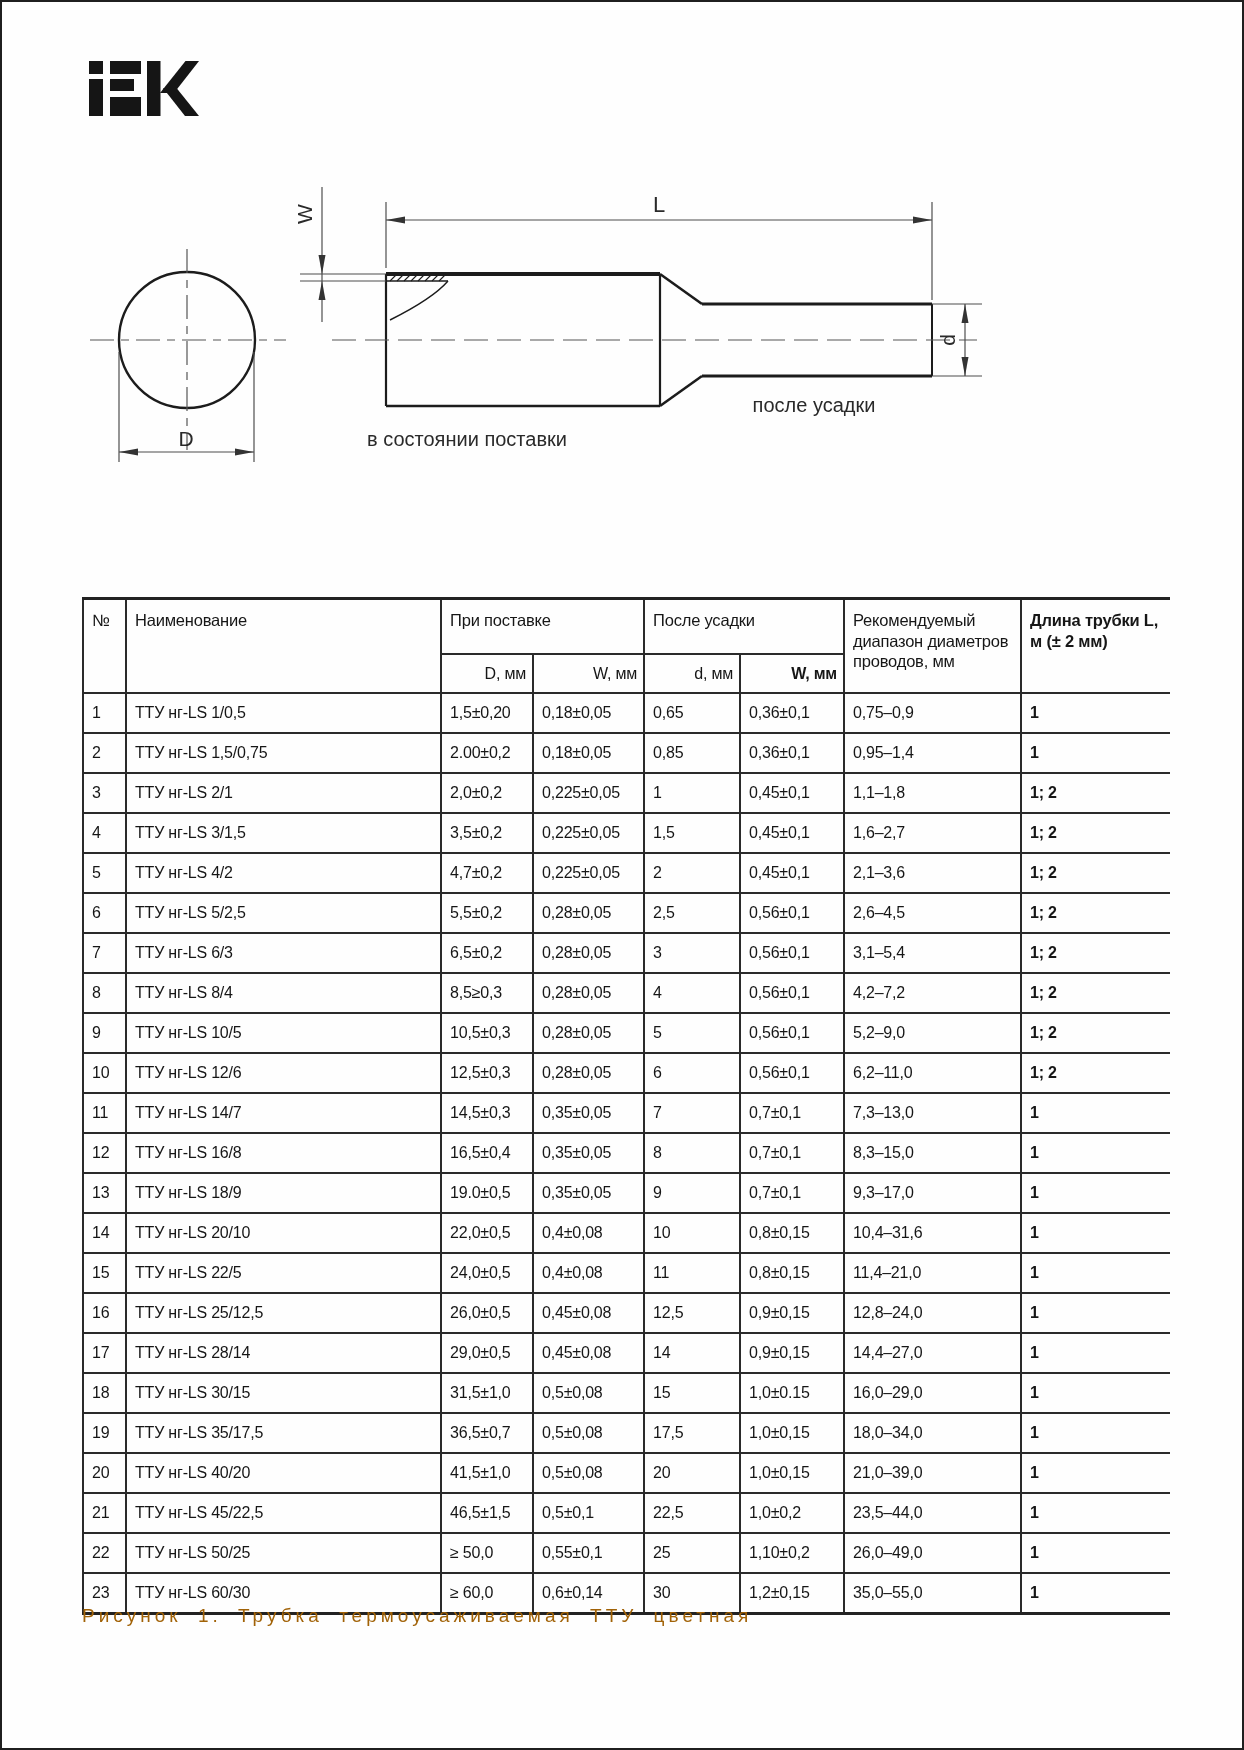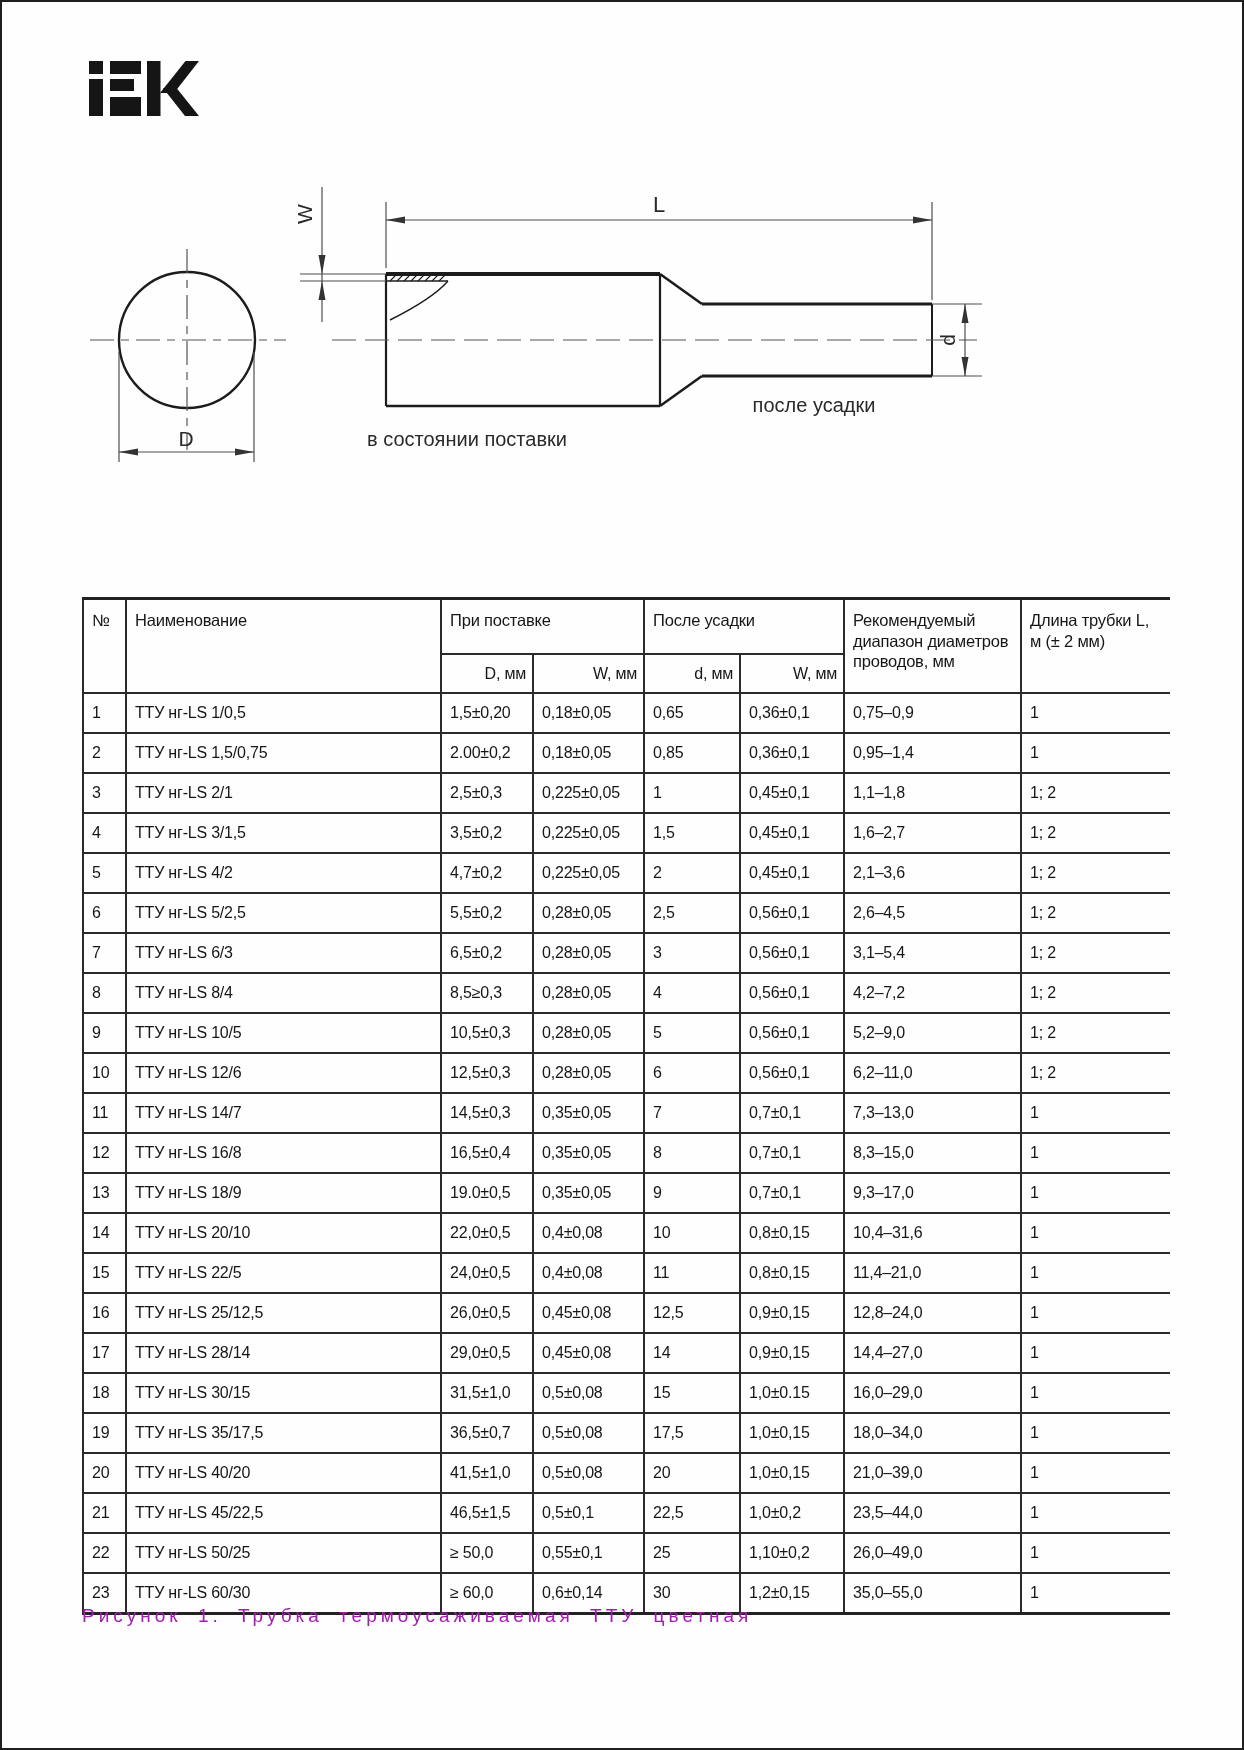--- a/index.html
+++ b/index.html
@@ -31,30 +31,30 @@
   }
   table.spec th, table.spec td{
     border:2px solid #2a2a2a;
     padding:2px 6px 2px 8px;
     text-align:left;
     font-weight:normal;
     overflow:hidden;
     white-space:nowrap;
   }
   table.spec th{white-space:normal;line-height:1.25;}
-  table.spec th:last-child, table.spec td:last-child{border-right:none;}
+  table.spec th:last-child, table.spec td:last-child{border-right:none;font-weight:bold;}
   tr.hrow1 th{height:41px;vertical-align:top;padding-top:10px;font-size:16.5px;}
   tr.hrow2 th{height:33px;vertical-align:middle;text-align:right;}
   tbody.spec-body td{height:34px;vertical-align:middle;}
   th.c-num, td.c-num{text-align:center;padding-left:2px;padding-right:2px;}
 
   
   .caption{
     position:absolute;left:80px;top:1603px;
-    font-size:19px;letter-spacing:4px;word-spacing:7px;color:#a21caf;
+    font-size:19px;letter-spacing:4px;word-spacing:7px;color:#a16207;
   }
 </style>
 </head>
 <body>
 
 <div class="page">
 
   <svg class="top-svg" width="1244" height="540" viewBox="0 0 1244 540">
 
     <g fill="#151515" aria-label="iEK">
@@ -188,21 +188,21 @@
       <td>2.00±0,2</td>
       <td>0,18±0,05</td>
       <td>0,85</td>
       <td>0,36±0,1</td>
       <td>0,95–1,4</td>
       <td>1</td>
     </tr>
           <tr>
       <td class="c-num">3</td>
       <td>ТТУ нг-LS 2/1</td>
-      <td>2,5±0,3</td>
+      <td>2,0±0,2</td>
       <td>0,225±0,05</td>
       <td>1</td>
       <td>0,45±0,1</td>
       <td>1,1–1,8</td>
       <td>1; 2</td>
     </tr>
           <tr>
       <td class="c-num">4</td>
       <td>ТТУ нг-LS 3/1,5</td>
       <td>3,5±0,2</td>

